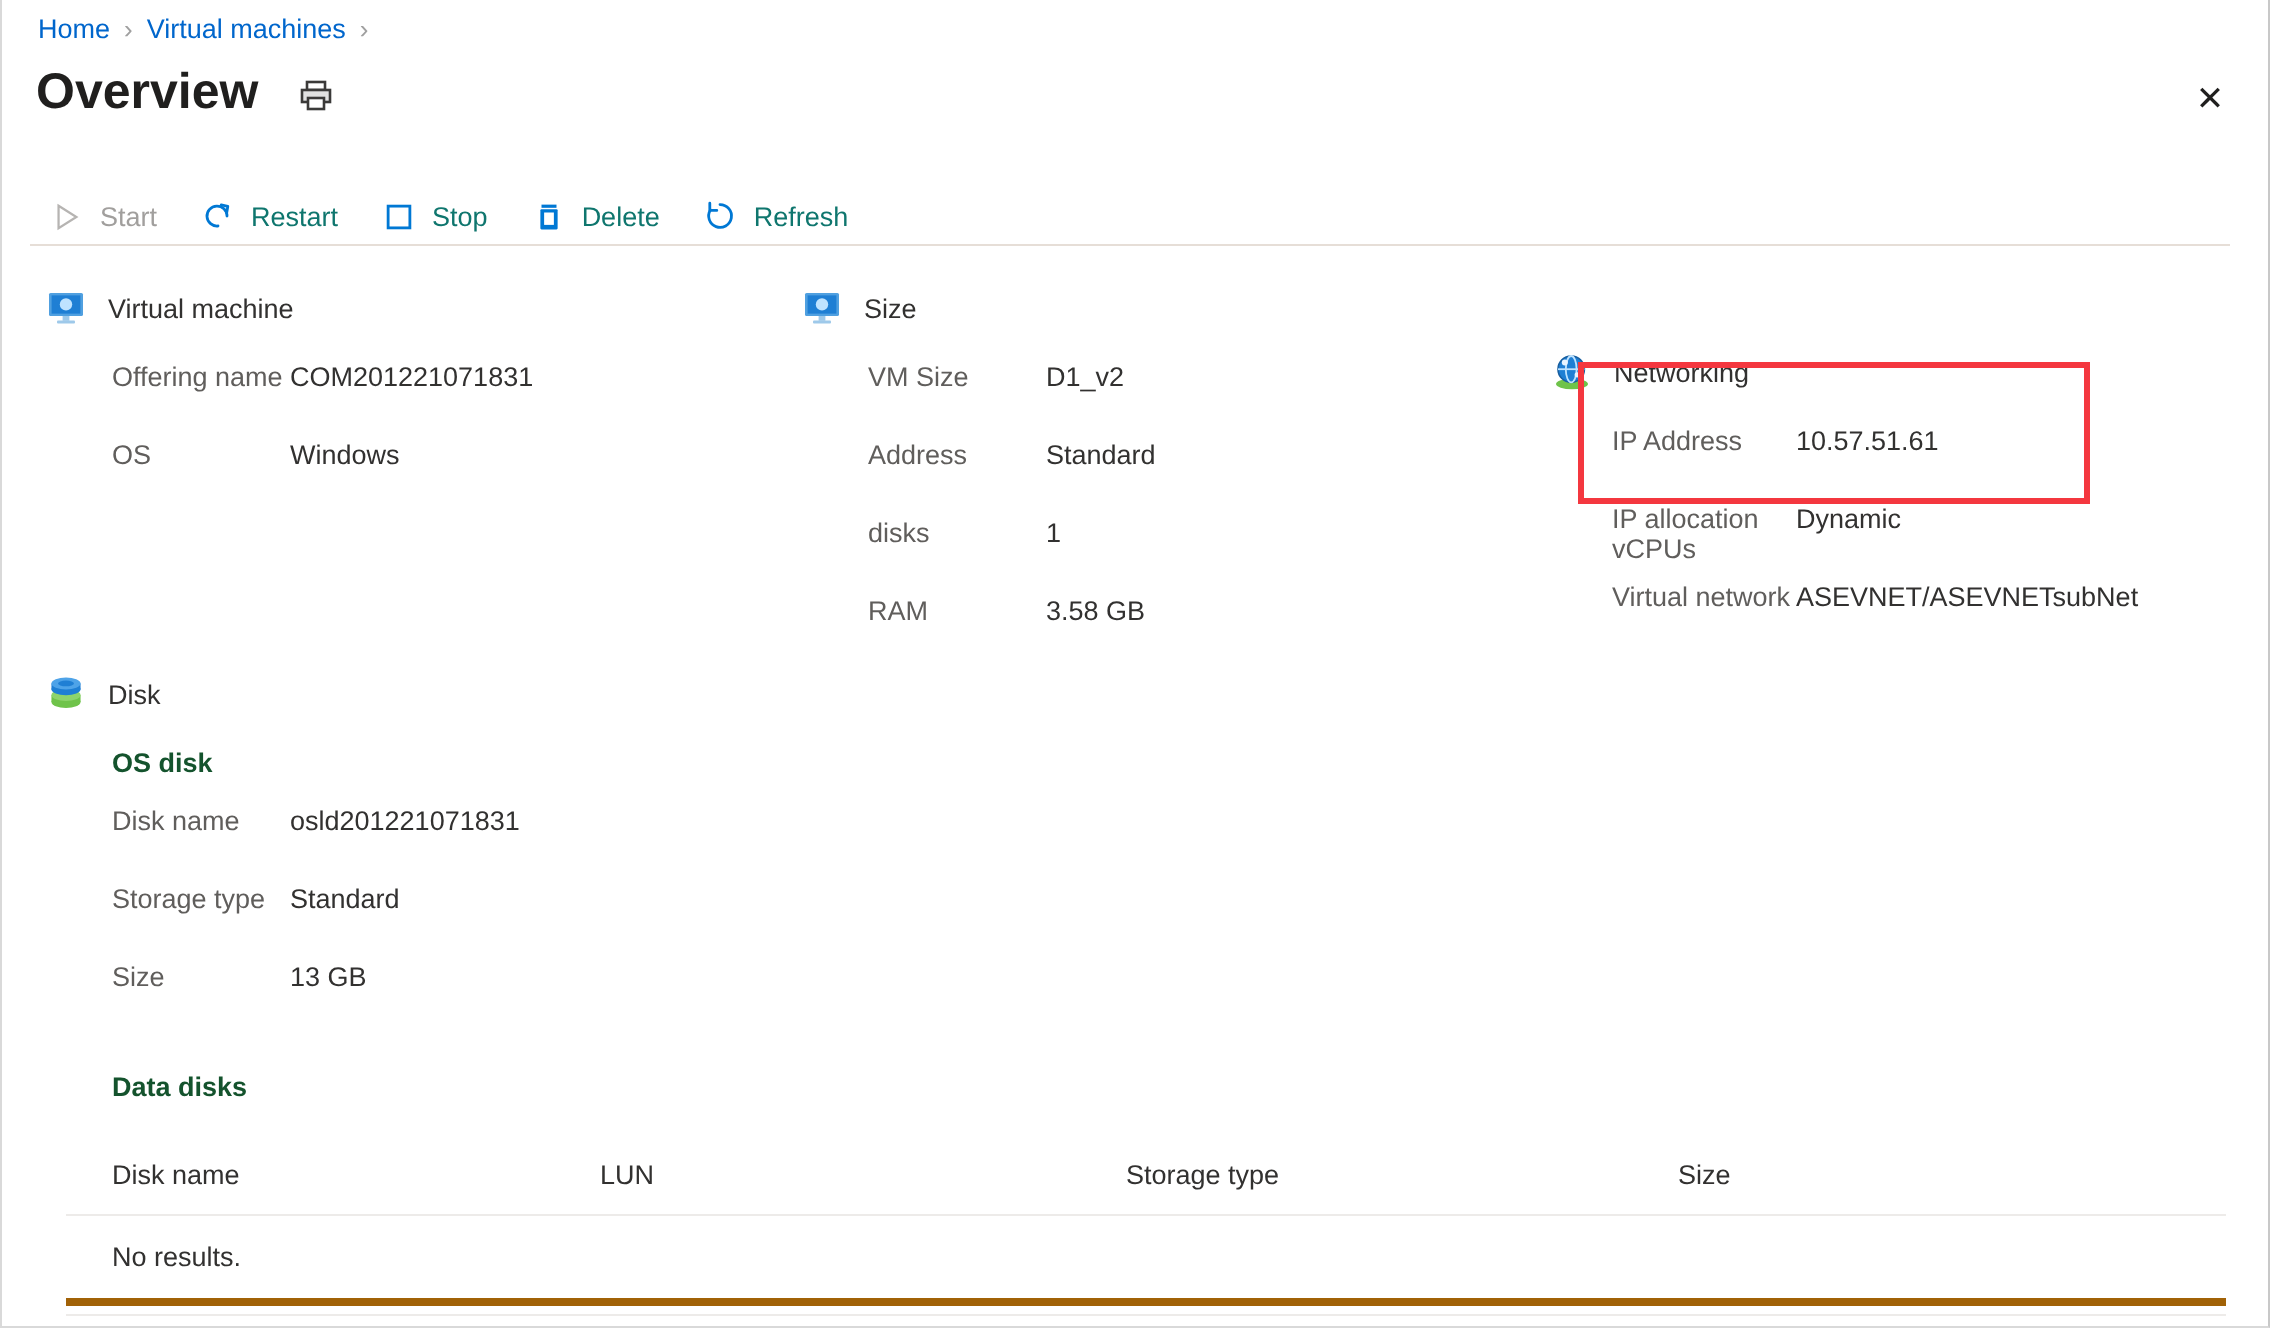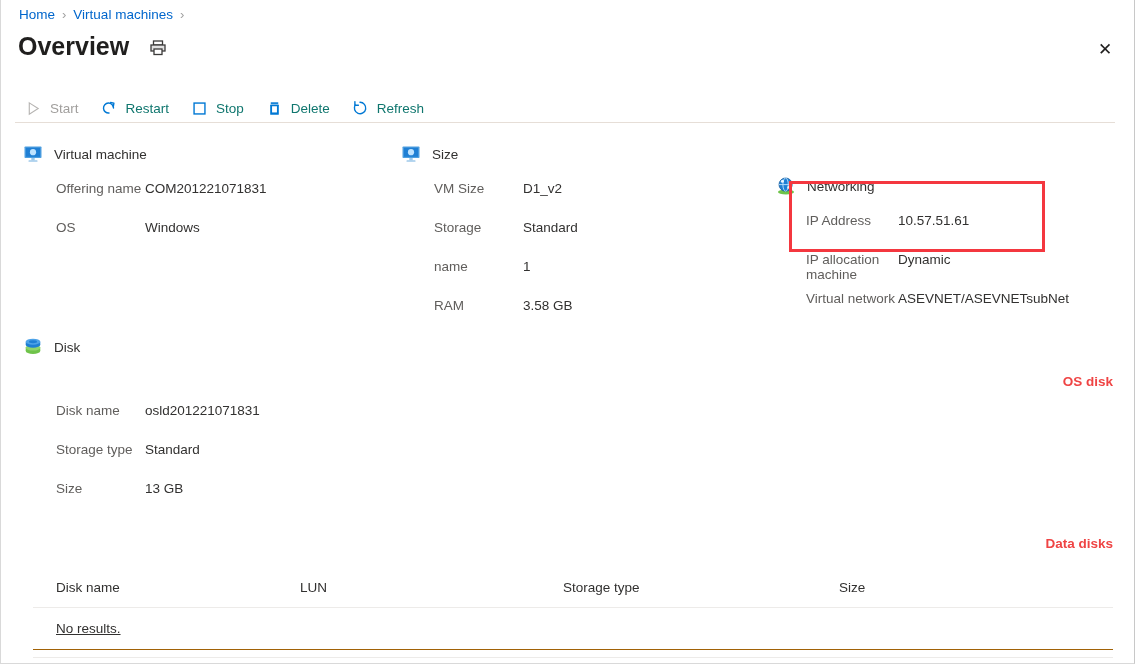--- a/index.html
+++ b/index.html
@@ -143,24 +143,23 @@
   .col-1 .kv .k, .col-2 .kv .k { width: 122px; padding-left: 33px; }
   .col-1 .kv .v, .col-2 .kv .v { padding-left: 0; }
 
   
   .col-3 .kv .k { width: 122px; padding-left: 30px; }
 
   
   .sub-head {
     font-size: 13.5px;
     font-weight: bold;
-    color: #ef4444;
+    color: #14532d;
     padding-left: 33px;
     margin-bottom: 14px;
-    text-align: right;
   }
   .col-disk .kv .k { width: 122px; padding-left: 33px; }
   .spacer-16 { height: 16px; }
 
   
   .highlight-box {
     position: absolute;
     left: 788px; top: 181px;
     width: 256px; height: 71px;
     border: 3px solid #f4373f;
@@ -180,22 +179,21 @@
     color: #323130;
     padding-bottom: 12px;
     border-bottom: 1px solid #edebe9;
   }
   .t-row {
     display: flex;
     font-size: 13.5px;
     color: #323130;
     padding-top: 13px;
     padding-bottom: 13px;
-    border-bottom: 1px solid #a16207;
-    text-decoration: underline;
+    border-bottom: 4px solid #a16207;
   }
   .t-c0 { width: 267px; padding-left: 23px; }
   .t-c1 { width: 263px; }
   .t-c2 { width: 276px; }
   .t-c3 { width: 180px; }
   .t-foot-line {
     position: absolute;
     left: 32px; top: 657px;
     width: 1080px; height: 1px;
     background: #edebe9;
@@ -316,25 +314,25 @@
         </svg>
       </span>
       <span class="sec-title">Size</span>
     </div>
 
     <div class="kv">
       <span class="k">VM Size</span>
       <span class="v">D1_v2</span>
     </div>
     <div class="kv">
-      <span class="k">Storage</span>
+      <span class="k">Address</span>
       <span class="v">Standard</span>
     </div>
     <div class="kv">
-      <span class="k">name</span>
+      <span class="k">disks</span>
       <span class="v">1</span>
     </div>
     <div class="kv">
       <span class="k">RAM</span>
       <span class="v">3.58 GB</span>
     </div>
   </div>
 
   <div class="col col-3">
     <div class="sec-head">
@@ -350,21 +348,21 @@
         </svg>
       </span>
       <span class="sec-title">Networking</span>
     </div>
 
     <div class="kv">
       <span class="k">IP Address</span>
       <span class="v">10.57.51.61</span>
     </div>
     <div class="kv">
-      <span class="k">IP allocation machine</span>
+      <span class="k">IP allocation vCPUs</span>
       <span class="v">Dynamic</span>
     </div>
     <div class="kv">
       <span class="k">Virtual network</span>
       <span class="v">ASEVNET/ASEVNETsubNet</span>
     </div>
   </div>
 
   <div class="highlight-box"></div>
 

